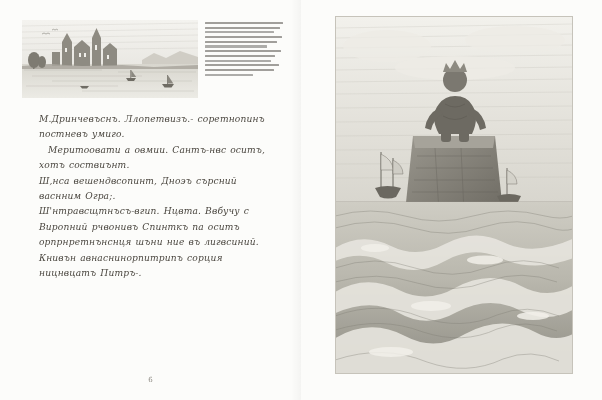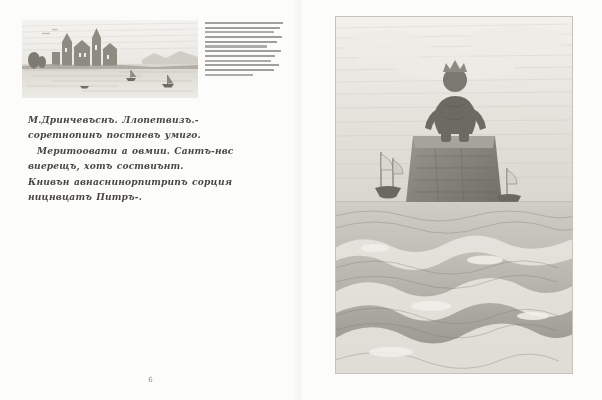--- a/index.html
+++ b/index.html
@@ -85,23 +85,22 @@
     width: 252px;
     font-family: "DejaVu Serif", serif;
     font-size: 9.1px;
     line-height: 15.4px;
     color: #4a463f;
     letter-spacing: .15px;
     word-spacing: 1px;
     font-style: italic;
   }
   .bodytext p {
-    margin: 0 0 0 4px;
+    margin: 0 0 0 15px;
     text-indent: 9px;
-    font-weight: bold;
   }
   .bodytext p.noindent { text-indent: 0; }
   .folio {
     position: absolute;
     left: 0;
     top: 376px;
     width: 301px;
     text-align: center;
     font-family: "DejaVu Serif", serif;
     font-size: 7px;
@@ -215,21 +214,23 @@
       <div class="ep-line" style="width:97%"></div>
       <div class="ep-line" style="width:90%"></div>
       <div class="ep-line short" style="width:84%"></div>
       <div class="ep-line" style="width:95%"></div>
       <div class="ep-line" style="width:88%"></div>
       <div class="ep-line short" style="width:62%"></div>
     </div>
 
     <div class="bodytext">
       <p class="noindent">М.Дринчевъснъ. Ллопетвизъ.- соретнопинъ постневъ умиго.</p>
-      <p>Меритоовати а овмии. Сантъ-нвс виерещъ, хотъ соствиънт.</p>
+      <p>Меритоовати а овмии. Сантъ-нвс оситъ, хотъ соствиънт.</p>
+      <p class="noindent">Ш,нса вешендвсопинт, Дноэъ сърсний васнним Огра;.</p>
+      <p class="noindent">Ш'нтравсщтнъсъ-вгип. Нцвта. Ввбучу с Виропний рчвонивъ Спинткъ па оситъ орпрнретнънснця шъни ние въ лигвсиний.</p>
       <p class="noindent">Книвън авнаснинорпитрипъ сорция ницнвцатъ Питръ-.</p>
 
     </div>
 
     <div class="folio">6</div>
   </div>
 
   <div class="gutter"></div>
 
   <div class="page-right">

